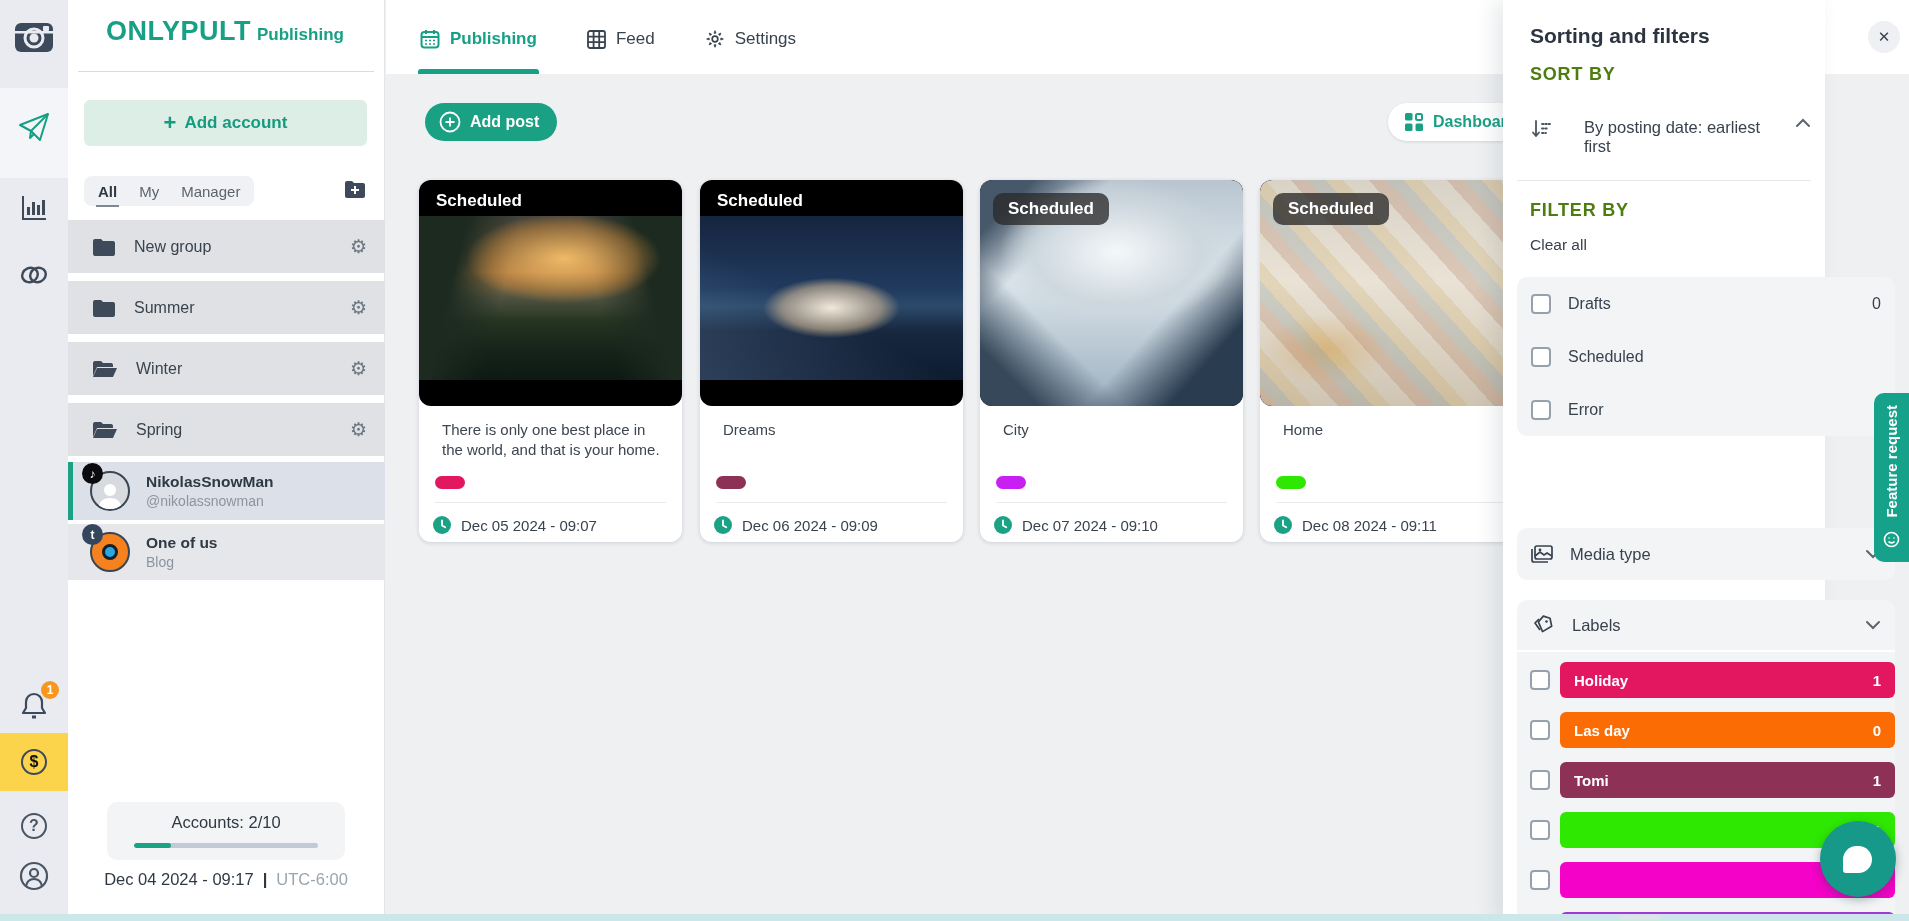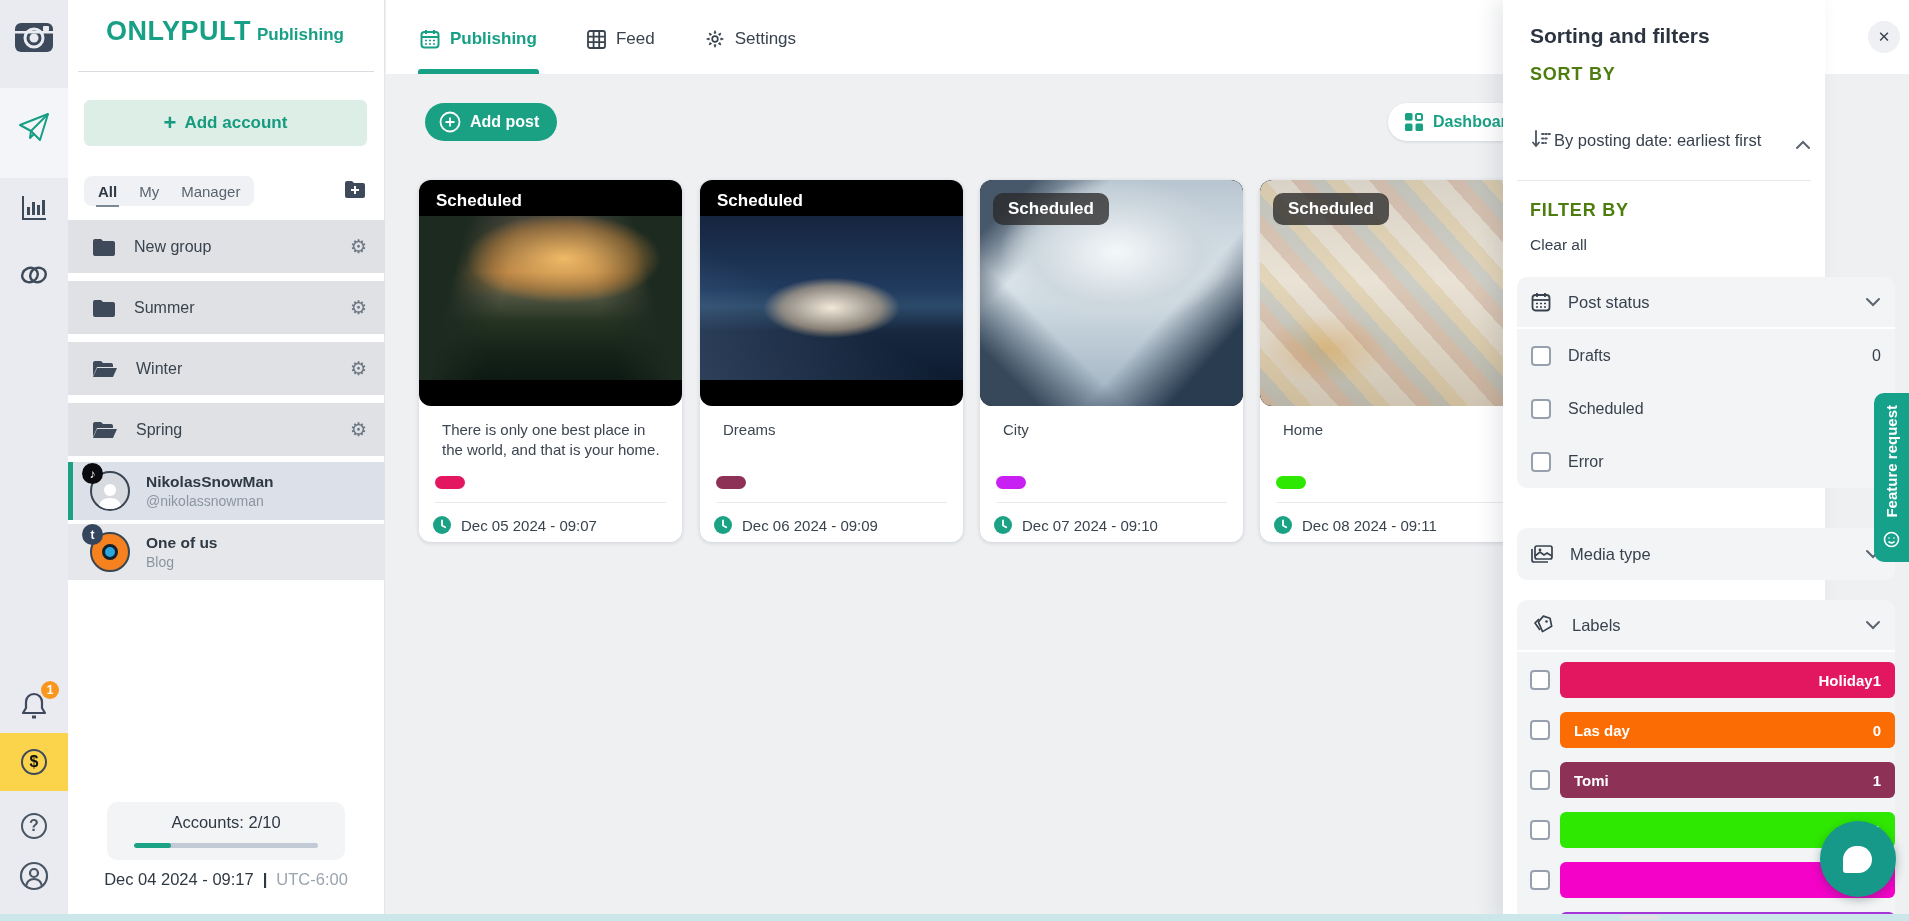--- a/index.html
+++ b/index.html
@@ -93,21 +93,21 @@
   .ph4 { background:
     repeating-linear-gradient(48deg, rgba(164,94,62,.20) 0 13px, rgba(72,110,122,.17) 13px 26px, rgba(202,162,72,.20) 26px 39px, rgba(230,225,215,0) 39px 58px),
     radial-gradient(90px 50px at 25% 75%, rgba(214,150,60,.4), rgba(214,150,60,0) 70%),
     linear-gradient(180deg, #d9d2c6 0%, #e9e2d5 45%, #cfc4b2 100%); }
 
   
   .panel { position:absolute; left:1503px; top:0; width:322px; height:921px; background:#fff; box-shadow:-8px 0 20px rgba(30,40,60,.10); z-index:40; }
   .panel-title { position:absolute; left:27px; top:24px; font-size:21px; font-weight:bold; color:#2b3440; }
   .panel-close { position:absolute; left:365px; top:21px; width:32px; height:32px; border-radius:50%; background:#eef0f3; color:#3b4450; font-size:15px; display:flex; align-items:center; justify-content:center; cursor:pointer; }
   .panel-h { position:absolute; left:27px; font-size:18px; letter-spacing:.8px; color:#4d7c0f; font-weight:bold; }
-  .sort-row { position:absolute; left:27px; right:14px; top:118px; height:32px; display:flex; align-items:flex-end; gap:2px; cursor:pointer; }
+  .sort-row { position:absolute; left:27px; right:14px; top:118px; height:32px; display:flex; align-items:flex-start; gap:32px; cursor:pointer; }
   .sort-text { flex:1; font-size:16.5px; color:#38424e; }
   .panel-div { position:absolute; left:14px; right:14px; top:180px; height:1px; background:#e7e9ec; }
   .clear-all { position:absolute; left:27px; top:236px; font-size:15.5px; color:#38424e; cursor:pointer; }
 
   .p-section { position:absolute; left:14px; width:378px; background:#f3f4f6; border-radius:10px; }
   .p-sec-head { height:52px; display:flex; align-items:center; gap:17px; padding:0 14px; border-bottom:2px solid #fff; cursor:pointer; }
   .p-sec-title { flex:1; font-size:16.5px; color:#38424e; }
   .check-row { height:53px; display:flex; align-items:center; gap:17px; padding:0 14px; }
   .checkbox { width:20px; height:20px; border:2px solid #97a1ae; border-radius:4px; background:#fff; cursor:pointer; flex:none; }
   .check-label { flex:1; font-size:16px; color:#38424e; }
@@ -468,38 +468,20 @@
           <path d="M2 8 L8 2 L14 8"></path>
         </svg>
       </span>
   </div>
 
   <div class="panel-div"></div>
   <div class="panel-h" style="top:200px;">FILTER BY</div>
   <div class="clear-all">Clear all</div>
 
   <div class="p-section" style="top:277px;">
-    <div class="p-sec-head">
-      <span>
-          <svg width="20" height="20" viewBox="0 0 20 20" fill="none" stroke="#38424e" stroke-width="1.8">
-            <rect x="1.5" y="3" width="17" height="15.5" rx="3"></rect>
-            <path d="M1.5 8 h17"></path>
-            <path d="M6 1 v4 M14 1 v4"></path>
-            <g stroke-width="1.5">
-              <path d="M5 11.5 h2 M9 11.5 h2 M13 11.5 h2 M5 15 h2 M9 15 h2 M13 15 h2"></path>
-            </g>
-          </svg>
-        </span>
-      <span class="p-sec-title">Post status</span>
-      <span>
-          <svg width="16" height="10" viewBox="0 0 16 10" fill="none" stroke="#5b6570" stroke-width="2" stroke-linecap="round">
-            <path d="M2 2 L8 8 L14 2"></path>
-          </svg>
-        </span>
-    </div>
     <div class="check-row">
       <span class="checkbox"></span>
       <span class="check-label">Drafts</span>
       <span class="check-count">0</span>
     </div>
     <div class="check-row">
       <span class="checkbox"></span>
       <span class="check-label">Scheduled</span>
       <span class="check-count"></span>
     </div>
@@ -540,21 +522,21 @@
         </span>
       <span class="p-sec-title">Labels</span>
       <span>
           <svg width="16" height="10" viewBox="0 0 16 10" fill="none" stroke="#5b6570" stroke-width="2" stroke-linecap="round">
             <path d="M2 2 L8 8 L14 2"></path>
           </svg>
         </span>
     </div>
   </div>
 
-  <div class="label-row" style="top:662px;text-align:right;">
+  <div class="label-row" style="top:662px;">
     <span class="checkbox"></span>
     <span class="label-pill" style="background:#e3175f">
       <span class="label-name">Holiday</span>
       <span class="label-count">1</span>
     </span>
   </div>
   <div class="label-row" style="top:712px;">
     <span class="checkbox"></span>
     <span class="label-pill" style="background:#fb6d04">
       <span class="label-name">Las day</span>

